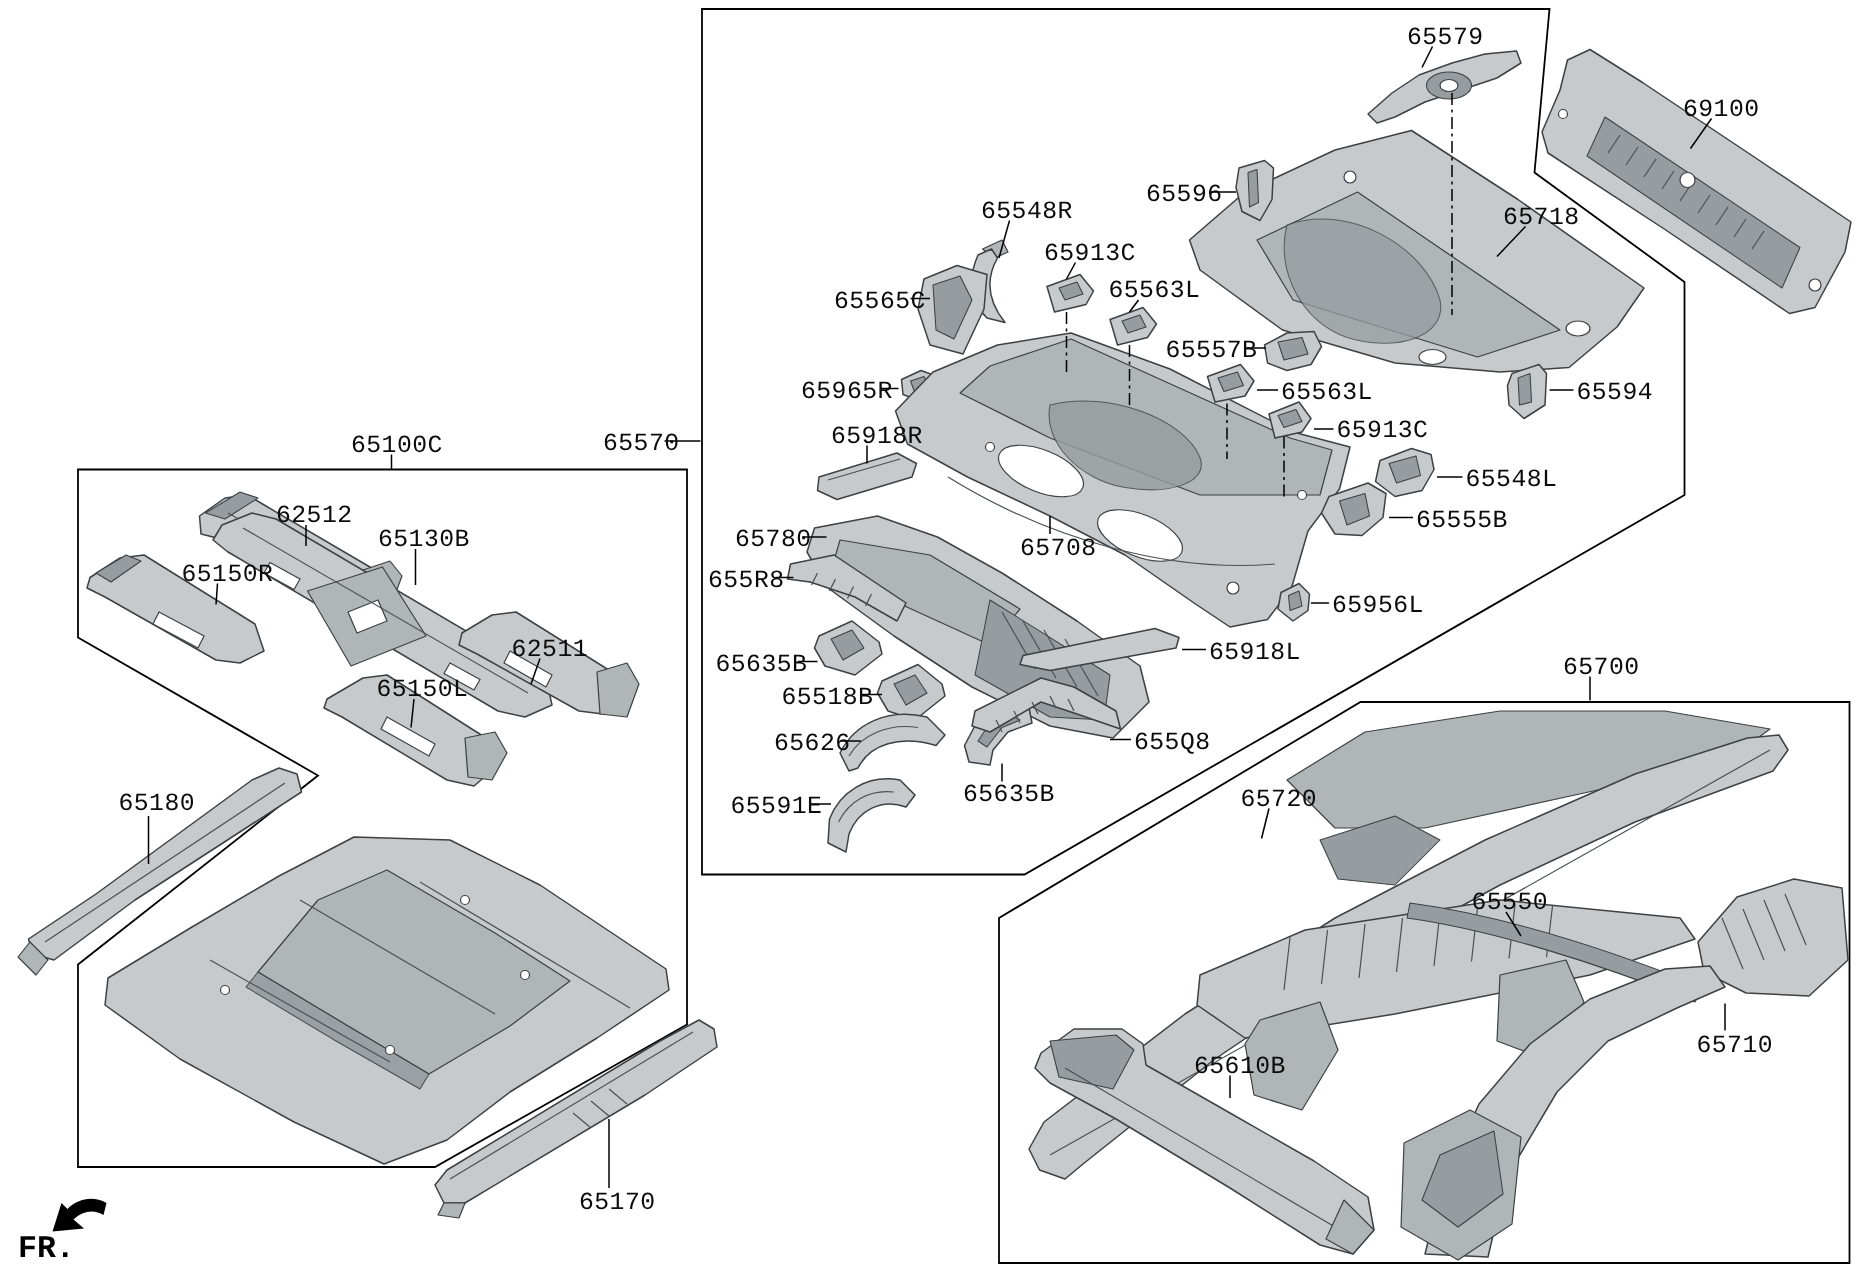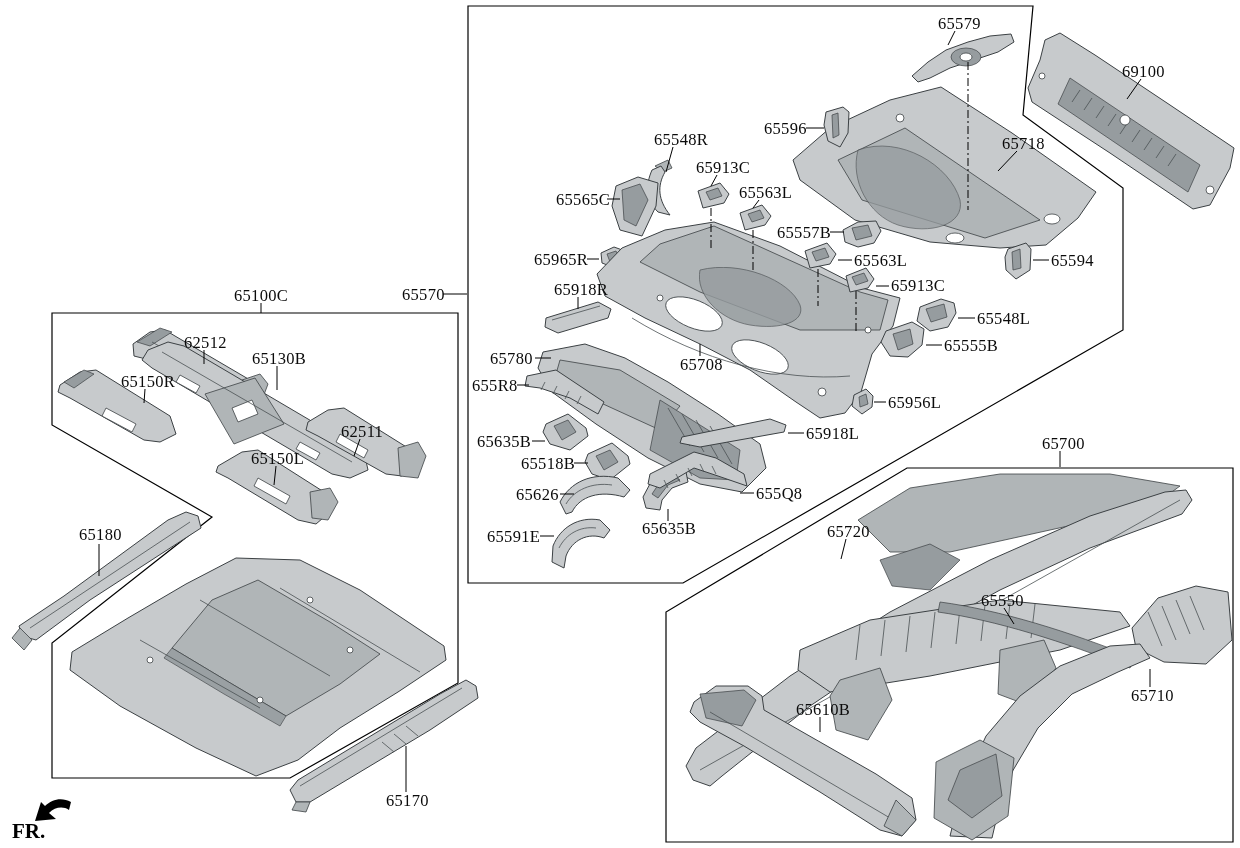--- a/index.html
+++ b/index.html
@@ -1,17 +1,17 @@
 <!DOCTYPE html>
 <html><head>
 <meta charset="utf-8">
 <style>
   html,body{margin:0;padding:0;background:#ffffff;}
   .canvas{position:relative;width:1240px;height:848px;background:#fff;
-          font-family:Liberation Serif, serif;overflow:hidden;}
+          font-family:Liberation Mono, monospace;overflow:hidden;}
   svg{display:block;}
   .box{fill:none;stroke:#000;stroke-width:1.2;}
   .ldr{stroke:#000;stroke-width:1;fill:none;}
   .dd{stroke:#000;stroke-width:1;fill:none;stroke-dasharray:8 3 2 3;}
   .p {fill:#c7cacc;stroke:#3c4144;stroke-width:1;stroke-linejoin:round;}
   .pm{fill:#b0b5b7;stroke:#3c4144;stroke-width:.8;stroke-linejoin:round;}
   .pd{fill:#969c9f;stroke:#3c4144;stroke-width:.7;stroke-linejoin:round;}
   .ph{fill:#ffffff;stroke:#3c4144;stroke-width:.8;}
   .ed{fill:none;stroke:#4a5053;stroke-width:.8;}
   .lbl{font-size:16.5px;fill:#0b0b0b;letter-spacing:.3px;}

